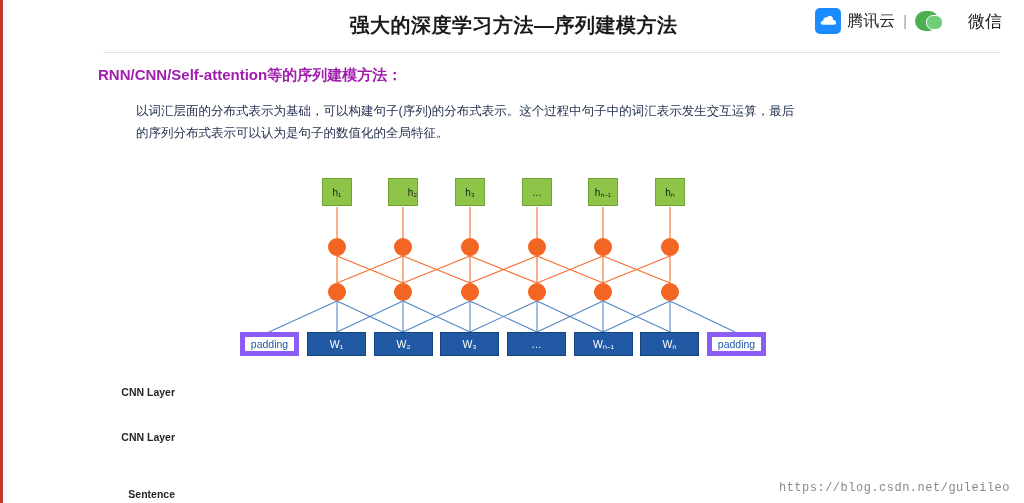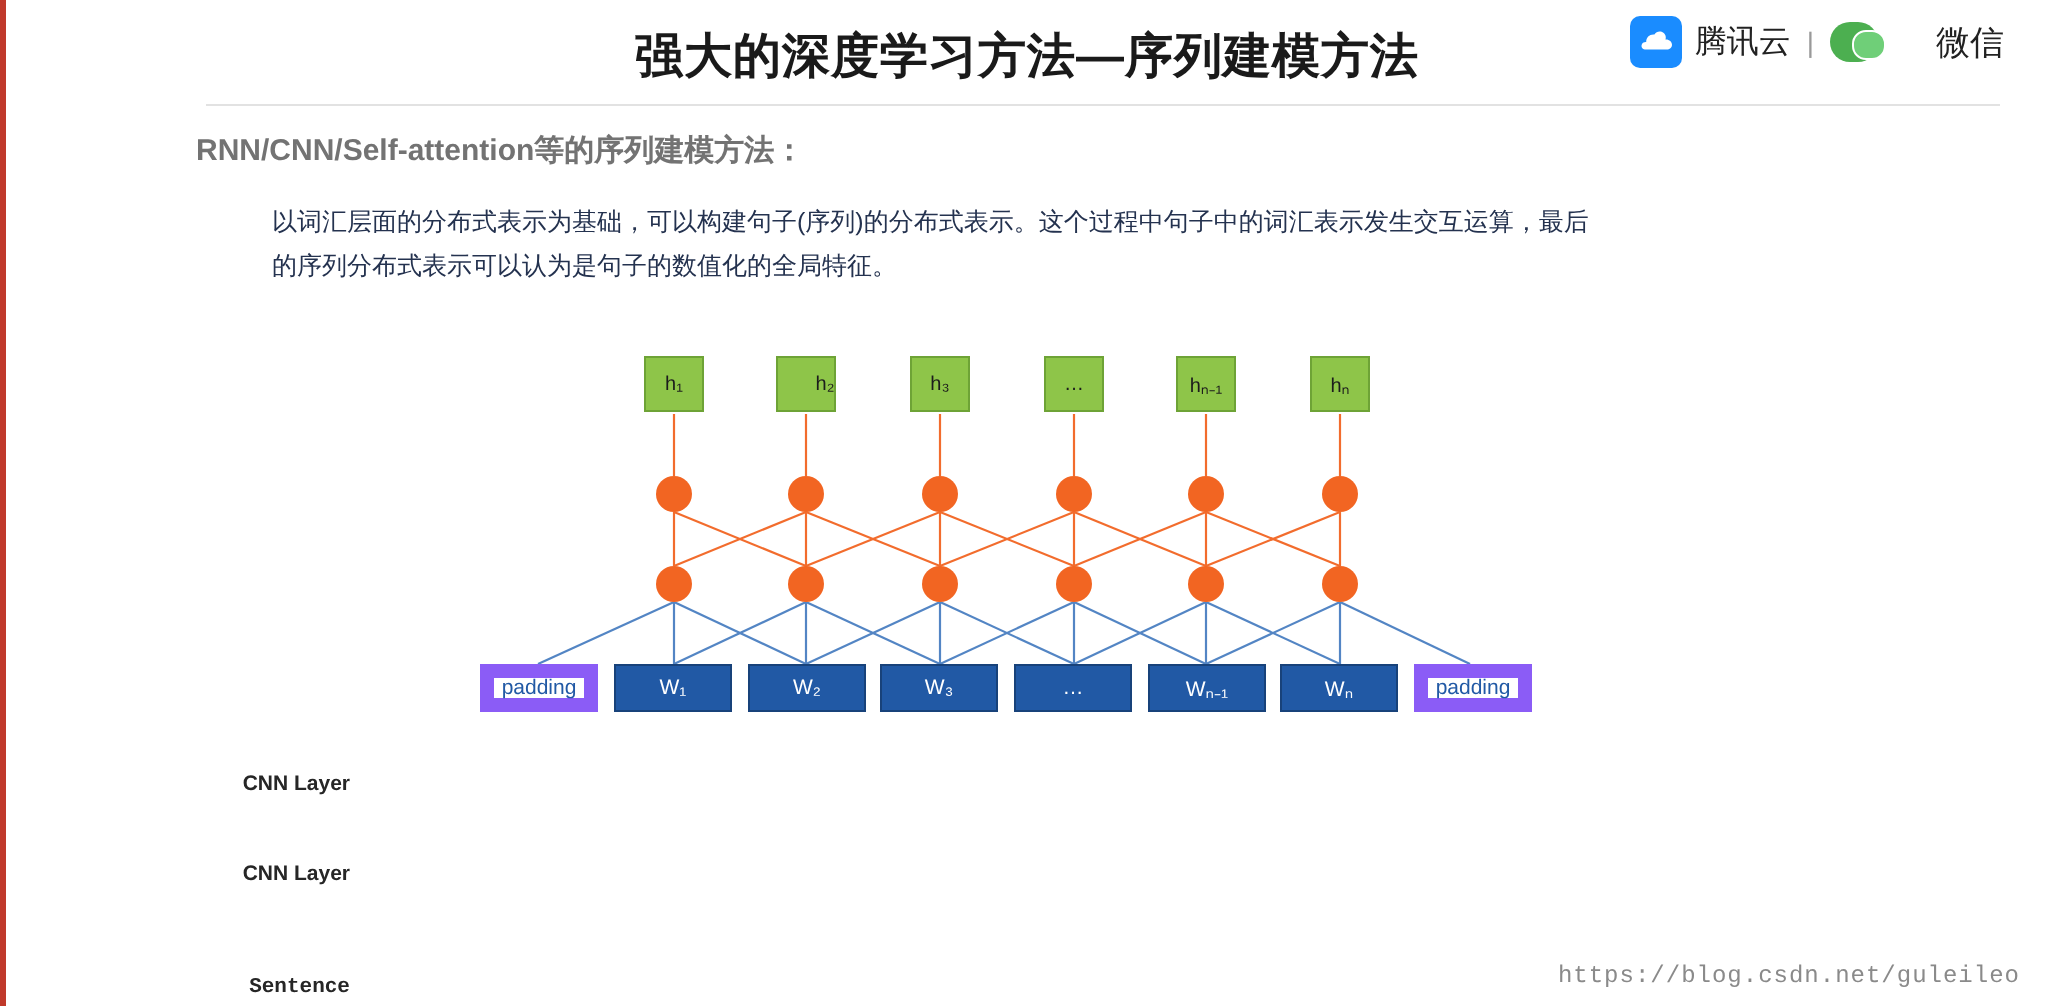--- a/index.html
+++ b/index.html
@@ -14,21 +14,21 @@
   .left-rail {
     position: absolute; left: 0; top: 0; width: 3px; height: 503px;
     background: #c0392b;
   }
   .header {
     position: absolute; left: 3px; top: 0; right: 0; height: 52px;
   }
   .header-title {
     position: absolute; left: 0; right: 0; top: 12px;
     text-align: center;
-    font-size: 24px; font-weight: bold; color: #1a1a1a;
+    font-size: 20px; font-weight: bold; color: #1a1a1a;
     letter-spacing: 0.5px;
   }
   .header-rule {
     position: absolute; left: 100px; right: 24px; top: 52px;
     height: 1px; background: #e2e2e2;
   }
   .brand {
     position: absolute; right: 22px; top: 8px;
     display: flex; align-items: center; gap: 6px;
   }
@@ -46,38 +46,38 @@
   }
   .wechat-icon::after {
     content: ""; position: absolute; right: -4px; bottom: 1px;
     width: 15px; height: 13px; border-radius: 7px; background: #6fcf78;
     border: 1.5px solid #fff;
   }
   .wechat-label { font-size: 17px; color: #222; margin-left: 23px; }
 
   .section-title {
     position: absolute; left: 98px; top: 66px;
-    font-size: 15px; font-weight: bold; color: #737373;
+    font-size: 15px; font-weight: bold; color: #a21caf;
   }
   .paragraph {
     position: absolute; left: 136px; top: 100px; width: 660px;
     font-size: 12.5px; color: #24324f; line-height: 22px;
   }
 
   .figure { position: absolute; left: 0; top: 150px; width: 1024px; height: 270px; }
 
   .row-label {
     position: absolute;
     font-size: 10.5px; font-weight: bold; color: #262626;
     text-align: right; width: 140px; line-height: 13px;
   }
   .lbl-dist { left: 35px; top: 176px; }
   .lbl-cnn1 { left: 35px; top: 236px; }
   .lbl-cnn2 { left: 35px; top: 281px; }
-  .lbl-sent { left: 35px; top: 338px; font-family: Liberation Mono, monospace; }
+  .lbl-sent { left: 35px; top: 338px; }
 
   .node {
     position: absolute;
     width: 30px; height: 28px;
     background: #8ec549; border: 1px solid #6ea336;
     color: #1c1c1c; font-size: 10px;
     display: flex; align-items: center; justify-content: center;
   }
 
   .circle {
@@ -85,21 +85,21 @@
     width: 18px; height: 18px; border-radius: 50%;
     background: #f26522;
   }
 
   .word {
     position: absolute;
     height: 24px; background: #2159a5; border: 1px solid #18427a;
     color: #ffffff; font-size: 10.5px;
     display: flex; align-items: center; justify-content: center;
   }
-  .word.pad { background: #ffffff; color: #2159a5; border: 7px solid #8b5cf6; }
+  .word.pad { background: #ffffff; color: #2159a5; border: 5px solid #8b5cf6; }
 
   .watermark {
     position: absolute; right: 14px; bottom: 8px;
     font-family: "Liberation Mono", monospace;
     font-size: 12px; color: #8a8a8a; letter-spacing: 0.5px;
   }
   svg.edges { position: absolute; left: 0; top: 0; width: 1024px; height: 270px; pointer-events: none; }
 </style>
 </head>
 <body>

